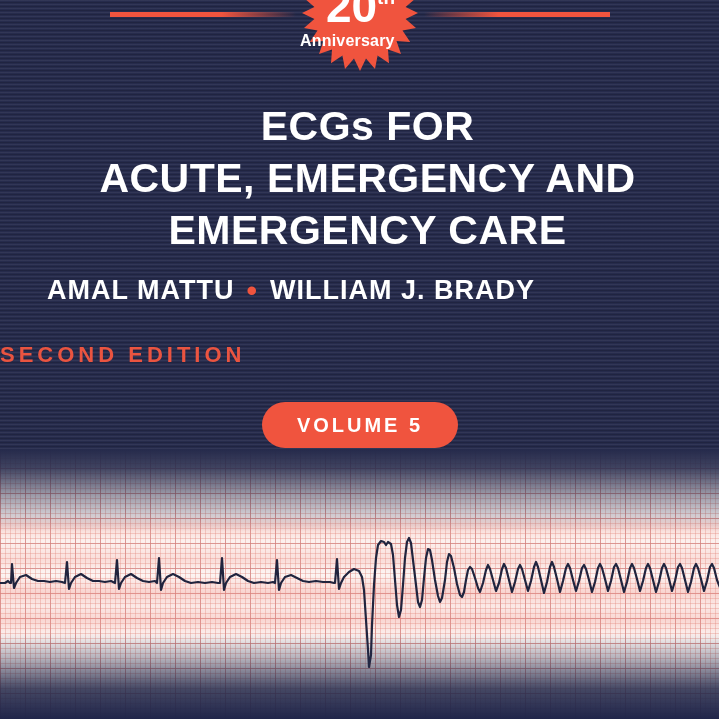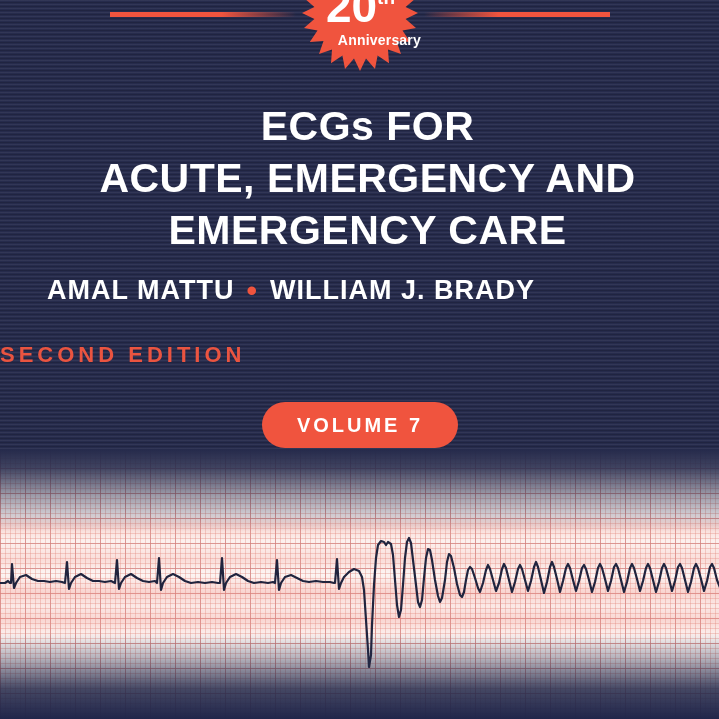--- a/index.html
+++ b/index.html
@@ -23,22 +23,22 @@
   .rule-right{left:424px;background:linear-gradient(90deg,rgba(240,84,62,0) 0%,#f0543e 40%,#f0543e 100%);}
   
   .badge{position:absolute;left:300px;top:-47px;width:121px;height:121px;}
   .badge svg{position:absolute;left:0;top:0;width:121px;height:121px;}
   .badge-num{
     position:absolute;top:30px;left:0;width:100%;text-align:center;
     color:#ffffff;font-weight:bold;font-size:46px;line-height:1;letter-spacing:0;
   }
   .badge-num sup{font-size:19px;vertical-align:18px;letter-spacing:0;}
   .badge-anniv{
-    position:absolute;top:79px;left:0;width:100%;text-align:right;
-    color:#ffffff;font-weight:bold;font-size:14px;letter-spacing:0.2px;
+    position:absolute;top:79px;left:0;width:100%;text-align:left;
+    color:#ffffff;font-weight:bold;font-size:16px;letter-spacing:0.2px;
   }
   
   .title{
     position:absolute;top:92px;left:0;width:719px;margin:8px;
     text-align:center;color:#ffffff;font-weight:bold;
     font-size:41px;line-height:52px;letter-spacing:0.5px;
   }
   .title .tline{display:block;}
   
   .authors{
@@ -112,21 +112,21 @@
     <span class="tline">EMERGENCY CARE</span>
   </h1>
 
   <div class="authors">
     <span>AMAL MATTU</span><span class="dot">•</span><span>WILLIAM J. BRADY</span>
   </div>
 
   <div class="edition">SECOND EDITION</div>
 
   <div class="volume-pill">
-    <span>VOLUME 7</span>
+    <span>VOLUME 5</span>
   </div>
 
   <div class="ecg-strip">
     <div class="grid"></div>
     <div class="pink-bands"></div>
     <svg class="ecg-svg" viewBox="0 0 719 269" preserveAspectRatio="none" aria-hidden="true">
       <path fill="none" d="M -2 133 L 5 133 L 8 131 L 10 133 L 11 133 L 12 114 L 14 138 L 16 133 L 20 127 L 26 125 L 32 129 L 38 131 L 44 131 L 50 132 L 56 131 L 62 132 L 65 133 L 67 112 L 69 139 L 71 133 L 75 127 L 81 124 L 87 128 L 93 131 L 99 131 L 105 132 L 111 131 L 115 133 L 117 110 L 119 139 L 121 133 L 125 127 L 131 124 L 137 128 L 143 131 L 149 132 L 155 131 L 157 133 L 159 108 L 161 140 L 163 133 L 167 127 L 173 124 L 179 127 L 185 131 L 191 133 L 198 132 L 205 133 L 212 132 L 218 133 L 220 133 L 222 108 L 224 140 L 226 133 L 230 127 L 236 124 L 242 127 L 248 131 L 254 133 L 261 132 L 268 133 L 273 132 L 275 133 L 277 110 L 279 140 L 281 133 L 285 127 L 291 125 L 297 128 L 303 131 L 309 132 L 316 131 L 323 132 L 330 132 L 334 133 L 335 133 L 337 109 L 339 139 L 341 133 L 344 127 L 349 122 L 354 119 L 359 121 L 362 127 L 364 140 L 366 170 L 368 200 L 369 217 L 371 205 L 372 175 L 374 135 L 376 108 L 378 95 L 381 91 L 384 92 L 386 95 L 388 92 L 391 94 L 393 105 L 395 130 L 397 155 L 399 167 L 401 160 L 403 135 L 405 108 L 407 92 L 409 88 L 411 93 L 413 110 L 416 135 L 418 152 L 420 157 L 422 150 L 424 128 L 426 108 L 428 99 L 430 100 L 432 110 L 435 130 L 438 146 L 440 152 L 442 148 L 445 130 L 447 112 L 449 104 L 451 106 L 454 118 L 457 134 L 460 145 L 462 147 L 464 142 L 466 130 L 468 120 L 470 117 L 472 119 L 475 128 L 478 138 L 480 142 L 483 133 L 486 120 L 488 115 L 490 119 L 493 130 L 496 141 L 499 133 L 502 119 L 504 114 L 506 118 L 509 130 L 512 142 L 515 132 L 518 119 L 520 115 L 522 119 L 525 130 L 528 141 L 531 131 L 534 117 L 536 112 L 538 117 L 541 130 L 544 143 L 547 132 L 550 117 L 552 112 L 554 117 L 557 129 L 560 142 L 563 131 L 566 118 L 568 114 L 570 118 L 573 130 L 576 141 L 579 131 L 582 118 L 584 115 L 586 119 L 589 130 L 592 142 L 595 132 L 598 118 L 600 114 L 602 118 L 605 129 L 608 141 L 611 131 L 614 117 L 616 114 L 618 118 L 621 130 L 624 142 L 627 132 L 630 118 L 632 114 L 634 118 L 637 129 L 640 141 L 643 131 L 646 118 L 648 114 L 650 118 L 653 130 L 656 142 L 659 132 L 662 118 L 664 114 L 666 118 L 669 129 L 672 141 L 675 131 L 678 117 L 680 114 L 682 118 L 685 130 L 688 142 L 691 132 L 694 118 L 696 114 L 698 118 L 701 129 L 704 141 L 707 131 L 710 117 L 712 114 L 714 118 L 717 130 L 721 140"></path>
     </svg>
     <div class="fade-top"></div>
     <div class="fade-bottom"></div>

